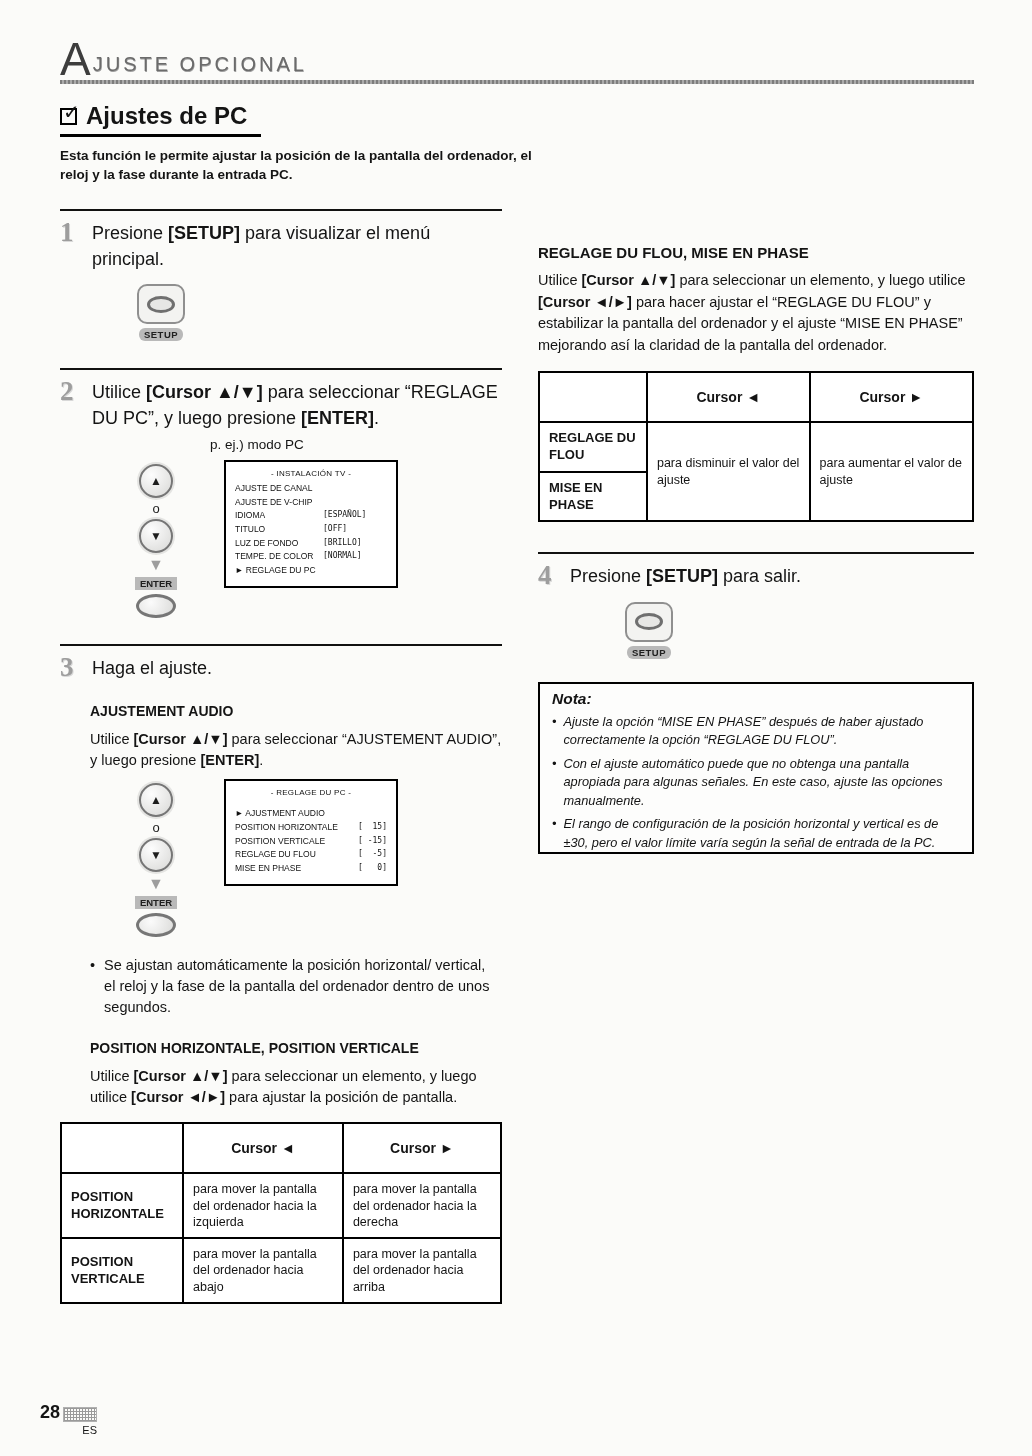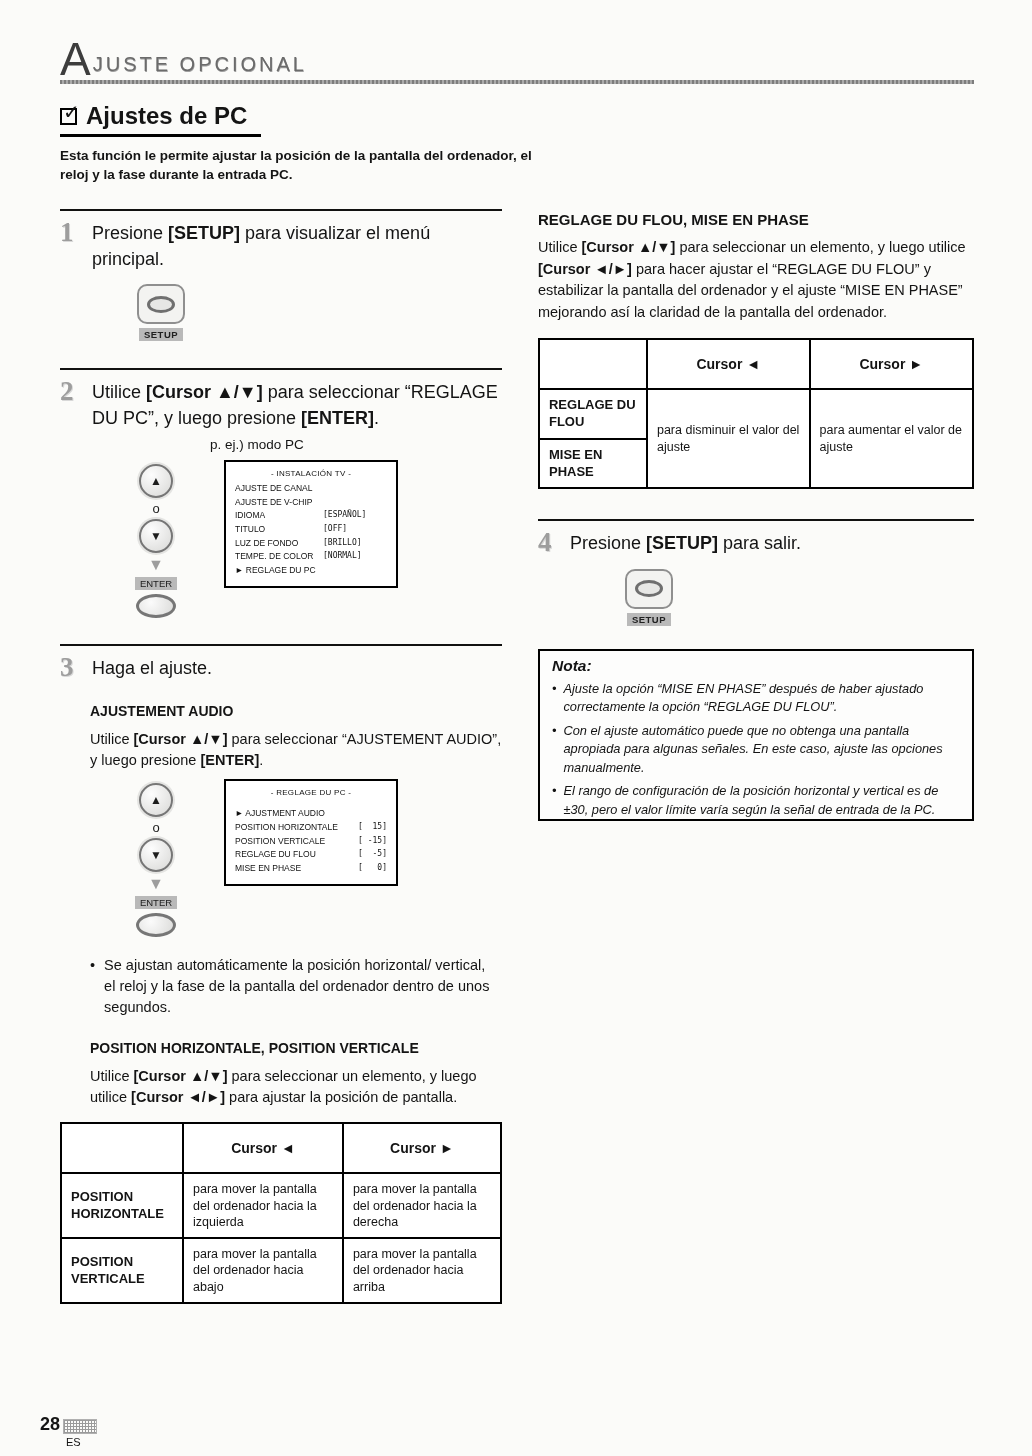--- a/index.html
+++ b/index.html
@@ -23,50 +23,50 @@
   .section-title { margin-top:18px; display:inline-flex; align-items:center; gap:9px;
     border-bottom:3px solid #000; padding:0 14px 4px 0; }
   .checkbox-icon { width:17px; height:17px; border:2.5px solid #000; position:relative; flex-shrink:0; }
   .checkbox-icon .check { position:absolute; left:1px; top:-10px; font-size:20px; font-weight:700; }
   .section-title-text { font-size:24px; font-weight:700; }
   .intro { margin-top:10px; width:478px; font-size:13.5px; font-weight:700; line-height:1.4; }
 
   
   .columns { display:flex; gap:36px; margin-top:24px; align-items:flex-start; }
   .col-left { width:447px; }
-  .col-right { width:441px; }
+  .col-right { width:441px;margin-top:33px; }
 
   
   .step { border-top:2px solid #111; padding-top:9px; }
   .step-gap { margin-top:26px; }
   .step-row { display:flex; gap:10px; }
   .step-num { font-family:"Liberation Serif","DejaVu Serif",serif; font-size:27px; font-weight:700;
     color:#9d9d9d; line-height:.95; width:22px; flex-shrink:0; text-shadow:1px 1px 0 #d8d8d8; }
   .step-text { font-size:18px; line-height:1.45; }
   .sb { font-weight:700; }
 
   
   .setup-icon { margin:12px 0 4px 74px; width:54px; text-align:center; }
   .setup-face { width:48px; height:40px; border:2px solid #8f8f8f; border-radius:10px;
     display:flex; align-items:center; justify-content:center; margin:0 auto; background:#f3f3f1; }
   .setup-oval { width:28px; height:17px; border:3px solid #6f6f6f; border-radius:50%; background:#e7e7e5; }
   .setup-label { margin-top:3px; display:inline-block; background:var(--label_bg,#b9b9b9); color:#202020;
-    font-size:9.5px; font-weight:700; padding:1px 5px; letter-spacing:.5px; }
+    font-size:9.5px; font-weight:700; padding:1px 5px; letter-spacing:.5px;border-radius:6px; }
 
   
   .menu-row { display:flex; align-items:flex-start; margin-top:8px; }
   .cursor-cluster { display:flex; flex-direction:column; align-items:center; gap:4px;
     margin-left:72px; padding-top:4px; width:48px; flex-shrink:0; }
   .round-btn { width:34px; height:34px; border-radius:50%; border:2px solid #767676;
     background:radial-gradient(circle at 35% 30%, #fdfdfd, #d8d8d6);
     display:flex; align-items:center; justify-content:center; font-size:12px; color:#1d1d1d;
     box-shadow:0 0 0 2px #e4e4e2; }
   .or-label { font-size:13px; line-height:1; color:#1d1d1d; }
   .drop-arrow { font-size:16px; line-height:1; color:#9d9d9d; }
-  .enter-label { background:var(--label_bg,#b9b9b9); font-size:9.5px; font-weight:400; padding:1px 5px; color:#202020; }
+  .enter-label { background:var(--label_bg,#b9b9b9); font-size:9.5px; font-weight:700; padding:1px 5px; color:#202020; }
   .oval-btn { width:40px; height:24px; border:3px solid #767676; border-radius:50%;
     background:radial-gradient(circle at 35% 30%, #fbfbfb, #dbdbd9); }
 
   
   .osd-menu { margin-left:44px; width:174px; border:2.5px solid #000; background:#fff; padding:7px 9px 9px; }
   .osd-header { text-align:center; font-size:8px; letter-spacing:.3px; color:#111; margin-bottom:4px; }
   .osd-row { display:flex; font-size:8.5px; line-height:1.6; color:#111; }
   .osd-lab { width:88px; flex-shrink:0; white-space:nowrap; }
   .osd-val { font-family:"DejaVu Sans Mono",monospace; white-space:pre; font-size:8px; }
   .osd-menu2 .osd-row { justify-content:space-between; }
@@ -93,21 +93,21 @@
   .lead { font-size:14.5px; line-height:1.5; margin-top:9px; }
   .step4 { margin-top:30px; }
 
   
   .note-box { border:2.5px solid #000; margin-top:22px; padding:6px 12px 0; background:#fdfdfc; }
   .note-title { font-size:15.5px; font-weight:700; font-style:italic; }
   .note-list { list-style:none; margin-top:4px; }
   .note-list li { display:flex; gap:7px; font-size:12.8px; font-style:italic; line-height:1.45; margin-top:5px; }
 
   
-  .footer { position:absolute; left:40px; bottom:8px; }
+  .footer { position:absolute; left:40px; bottom:20px;text-align:right; }
   .page-num-row { display:flex; align-items:flex-end; gap:3px; }
   .page-num { font-size:18px; font-weight:700; }
   .footer-pattern { width:34px; height:15px; border:1px solid #b0b0b0; margin-bottom:1px;
     background:repeating-linear-gradient(90deg,#9a9a9a 0 1px,transparent 1px 3px),
                repeating-linear-gradient(0deg,#9a9a9a 0 1px,transparent 1px 3px); }
   .footer-lang { font-size:11px; margin-left:26px; margin-top:1px; }
 </style>
 </head>
 <body>
 

